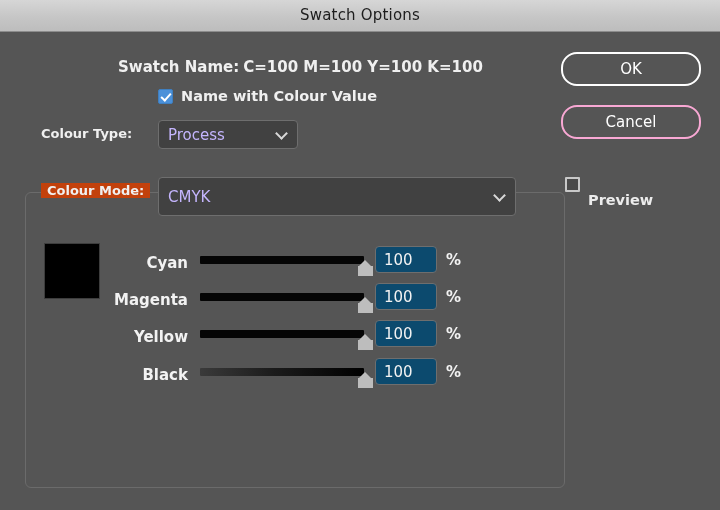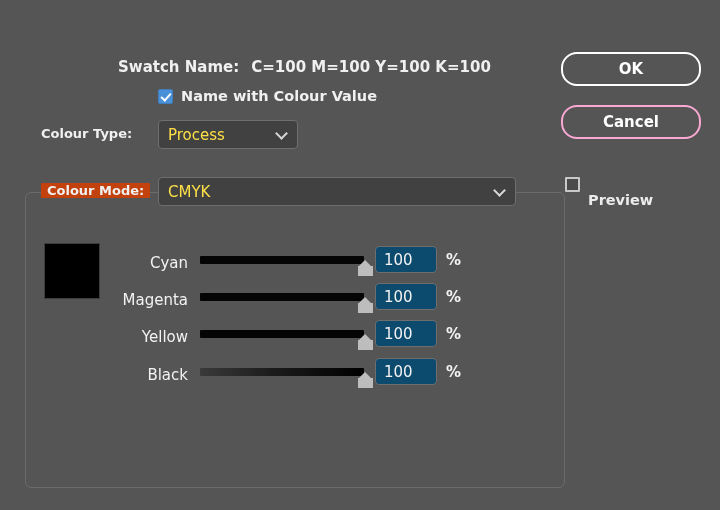--- a/index.html
+++ b/index.html
@@ -43,21 +43,21 @@
   
   .swatch-name-row {
     position: absolute;
     left: 118px;
     top: 58px;
     font-size: 15px;
     color: #f0f0f0;
     white-space: nowrap;
   }
   .swatch-name-label { font-weight: bold; }
-  .swatch-name-value { font-weight: bold; margin-left: 12px; }
+  .swatch-name-value { font-weight: bold; margin-left: 4px; }
 
   .checkrow {
     position: absolute;
     display: flex;
     align-items: center;
     gap: 8px;
   }
   .checkrow.name-value { left: 158px; top: 88px; }
   .checkrow.preview   { left: 565px; top: 160px; }
 
@@ -106,28 +106,28 @@
   #lbl-colour-type { left: 41px; top: 126px; }
   #lbl-colour-mode { left: 41px; top: 183px; background: #c2410c; padding: 0 6px; z-index: 3; }
 
   
   .dropdown {
     position: absolute;
     box-sizing: border-box;
     background: #414141;
     border: 1px solid #6e6e6e;
     border-radius: 4px;
-    color: #fde047;
+    color: #c4b5fd;
     font-size: 15px;
     display: flex;
     align-items: center;
     padding-left: 9px;
   }
   #dd-colour-type { left: 158px; top: 120px; width: 140px; height: 29px; }
-  #dd-colour-mode { left: 158px; top: 177px; width: 358px; height: 29px; z-index: 3; }
+  #dd-colour-mode { left: 158px; top: 177px; width: 358px; height: 39px; z-index: 3; }
   .dd-chevron {
     position: absolute;
     right: 10px;
     top: 50%;
     width: 10px; height: 10px;
     margin-top: -6px;
   }
   .dd-chevron::before {
     content: "";
     position: absolute;
@@ -142,21 +142,21 @@
   .btn {
     position: absolute;
     box-sizing: border-box;
     background: #555555;
     border-radius: 16px;
     color: #ffffff;
     font-size: 15px;
     display: flex;
     align-items: center;
     justify-content: center;
-    font-weight: bold;
+    font-weight: normal;
   }
   #btn-ok {
     left: 561px; top: 52px;
     width: 140px; height: 34px;
     border: 2px solid #ffffff;
   }
   #btn-cancel {
     left: 561px; top: 105px;
     width: 140px; height: 34px;
     border: 2px solid #f9a8d4;
@@ -190,21 +190,21 @@
     height: 28px;
   }
   .slider-row .chan-label {
     position: absolute;
     left: 0;
     top: 4px;
     width: 78px;
     text-align: right;
     font-size: 15px;
     color: #f2f2f2;
-    font-weight: normal;
+    font-weight: bold;
     white-space: nowrap;
   }
   .track {
     position: absolute;
     left: 90px;
     top: 6px;
     width: 164px;
     height: 8px;
     border-radius: 1px;
   }
@@ -258,20 +258,23 @@
     font-size: 15px;
     color: #f2f2f2;
     font-weight: bold;
   }
 </style>
 </head>
 <body>
 
 <div class="dialog">
 
+  <div class="titlebar">
+    <div class="titlebar-text">Swatch Options</div>
+  </div>
 
   <div class="swatch-name-row">
     <span class="swatch-name-label">Swatch Name:</span><span class="swatch-name-value">C=100 M=100 Y=100 K=100</span>
   </div>
 
   <div class="checkrow name-value">
     <span class="checkbox checked"></span>
     <span class="checklabel">Name with Colour Value</span>
   </div>
 

